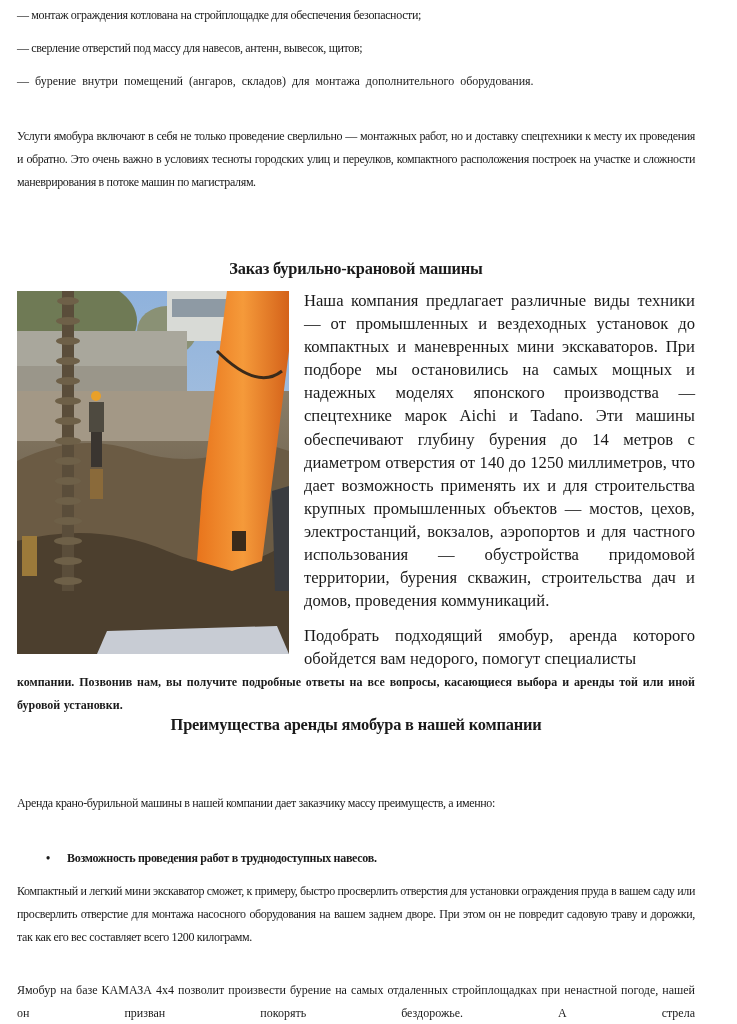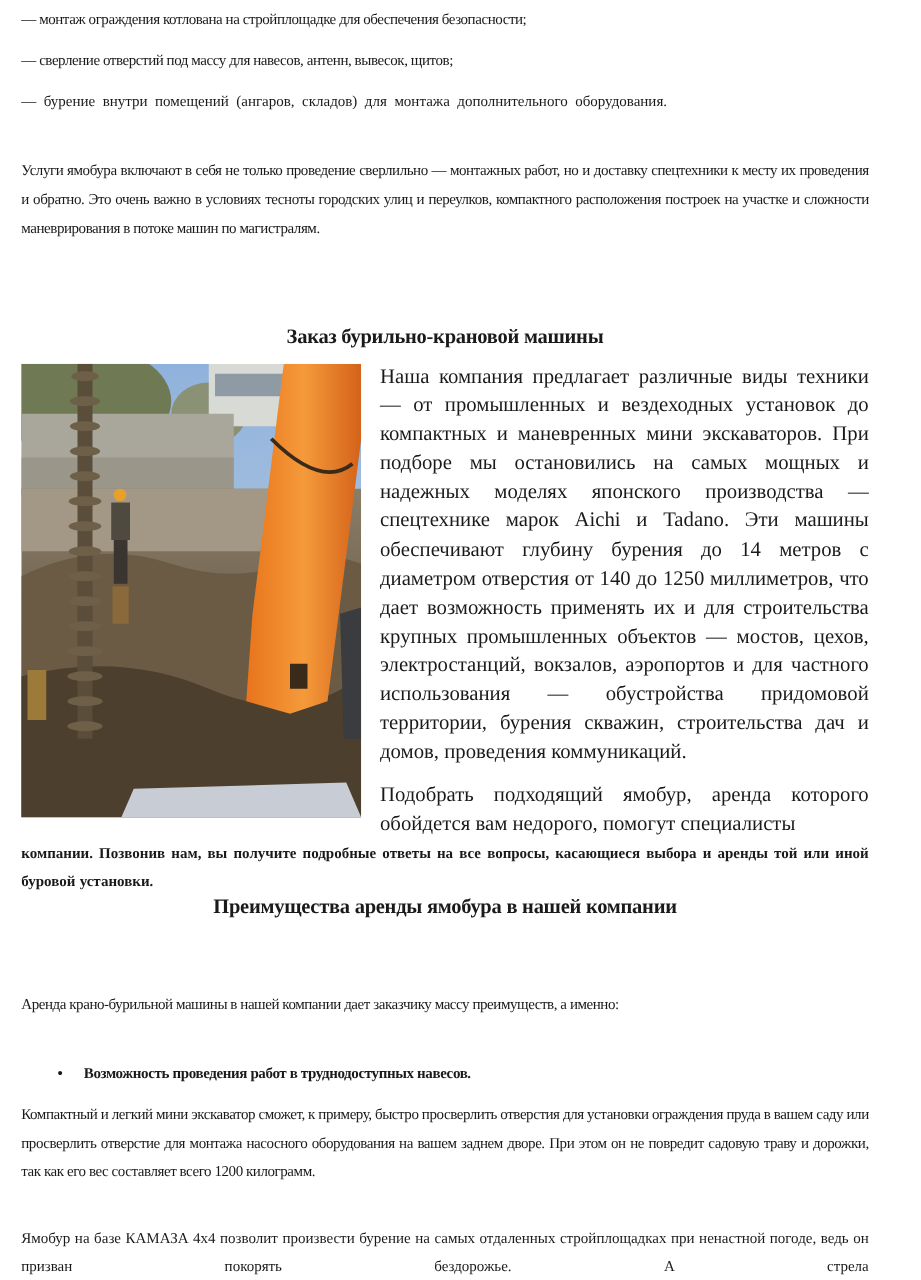--- a/index.html
+++ b/index.html
@@ -124,15 +124,15 @@
 
   <p class="p narrow" style="position:absolute; top:792px; left:0; width:678px; text-align:left;">Аренда крано-бурильной машины в нашей компании дает заказчику массу преимуществ, а именно:</p>
 
   <div class="bullet-row p" style="position:absolute; top:847px; left:0; width:678px;">
     <span class="bullet-dot">•</span>
     <span style="font-weight:bold; letter-spacing:-0.3px;">Возможность проведения работ в труднодоступных навесов.</span>
   </div>
 
   <p class="p narrow" style="position:absolute; top:880px; left:0; width:678px;">Компактный и легкий мини экскаватор сможет, к примеру, быстро просверлить отверстия для установки ограждения пруда в вашем саду или просверлить отверстие для монтажа насосного оборудования на вашем заднем дворе. При этом он не повредит садовую траву и дорожки, так как его вес составляет всего 1200 килограмм.</p>
 
-  <p class="p" style="position:absolute; top:979px; left:0; width:678px; text-align-last:justify;">Ямобур на базе КАМАЗА 4х4 позволит произвести бурение на самых отдаленных стройплощадках при ненастной погоде, ведь он призван покорять бездорожье. А стрела</p>
+  <p class="p" style="position:absolute; top:979px; left:0; width:678px; text-align-last:justify;">Ямобур на базе КАМАЗА 4х4 позволит произвести бурение на самых отдаленных стройплощадках при ненастной погоде, нашей он призван покорять бездорожье. А стрела</p>
 
 </div>
 
 </body></html>

